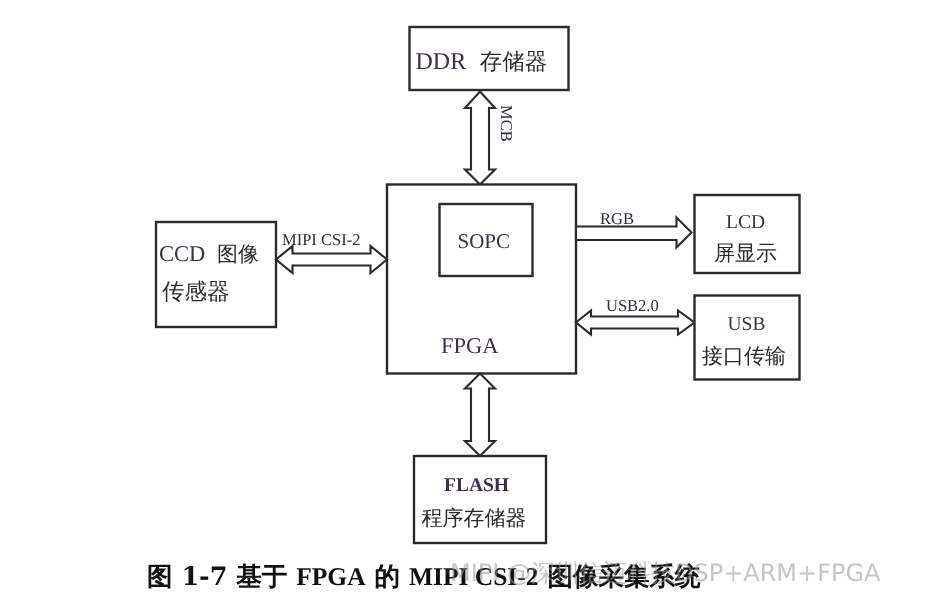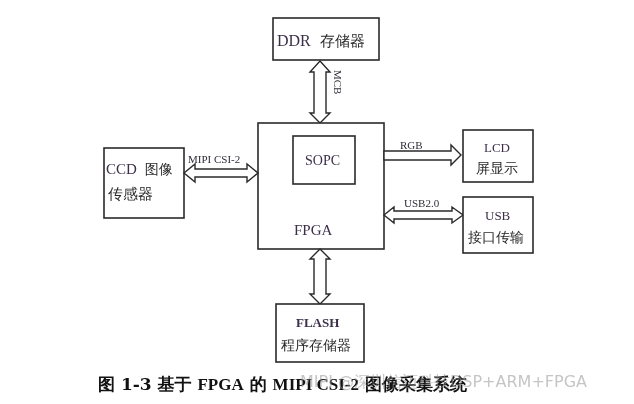--- a/index.html
+++ b/index.html
@@ -82,15 +82,15 @@
     <polygon class="conn" points="320,249 330,259 326,259 326,294 330,294 320,304 310,294 314,294 314,259 310,259"></polygon>
   </g>
 
   <g>
     <rect class="box" x="276" y="304" width="88" height="58"></rect>
     <text class="lat" x="296" y="327" font-size="13" font-weight="bold">FLASH</text>
     <text class="cjk" x="281" y="350" font-size="14">程序存储器</text>
   </g>
 </svg>
 
-<div class="caption"><span>图 1-3 基于 </span><span class="latin">FPGA</span><span> 的 </span><span class="latin">MIPI CSI-2</span><span> 图像采集系统</span></div>
+<div class="caption"><span>图 1-7 基于 </span><span class="latin">FPGA</span><span> 的 </span><span class="latin">MIPI CSI-2</span><span> 图像采集系统</span></div>
 
 <div class="watermark">MIPI @深圳信迈科技DSP+ARM+FPGA</div>
 
 </body></html>

